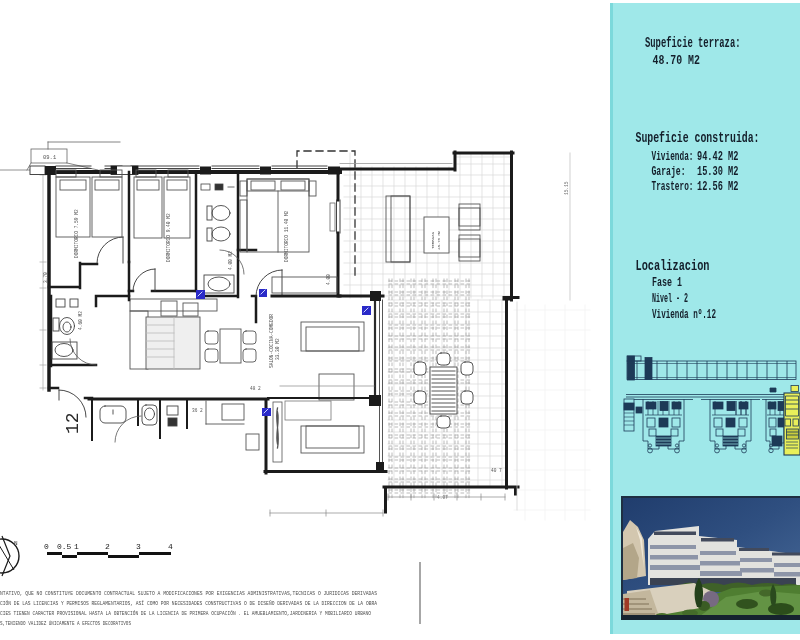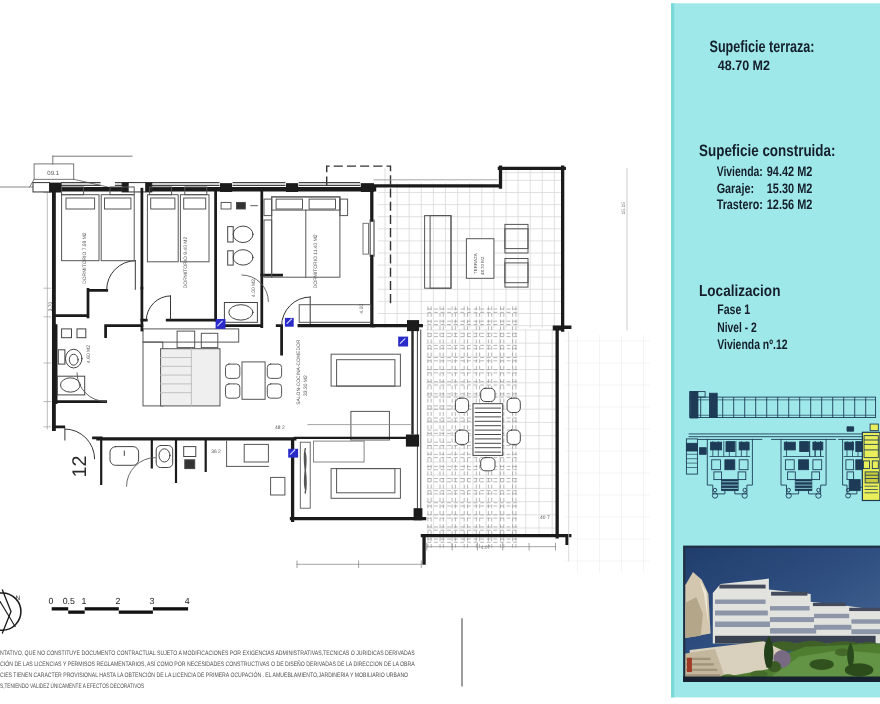--- a/index.html
+++ b/index.html
@@ -1,16 +1,16 @@
 <!DOCTYPE html>
 <html><head>
 <meta charset="utf-8">
 <style>
   html,body{margin:0;padding:0;background:#ffffff;}
-  .wrap{position:relative;width:800px;height:640px;overflow:hidden;font-family:Liberation Sans, sans-serif;}
+  .wrap{position:relative;width:800px;height:640px;overflow:hidden;font-family:Liberation Mono, monospace;}
   svg{position:absolute;top:0;left:0;}
 </style>
 </head>
 <body>
 <div class="wrap">
 <svg width="800" height="640" viewBox="0 0 800 640">
 
   <rect x="0" y="0" width="800" height="640" fill="#ffffff"></rect>
 
   <rect x="610" y="3" width="190" height="631" fill="#9fe8e9"></rect>

